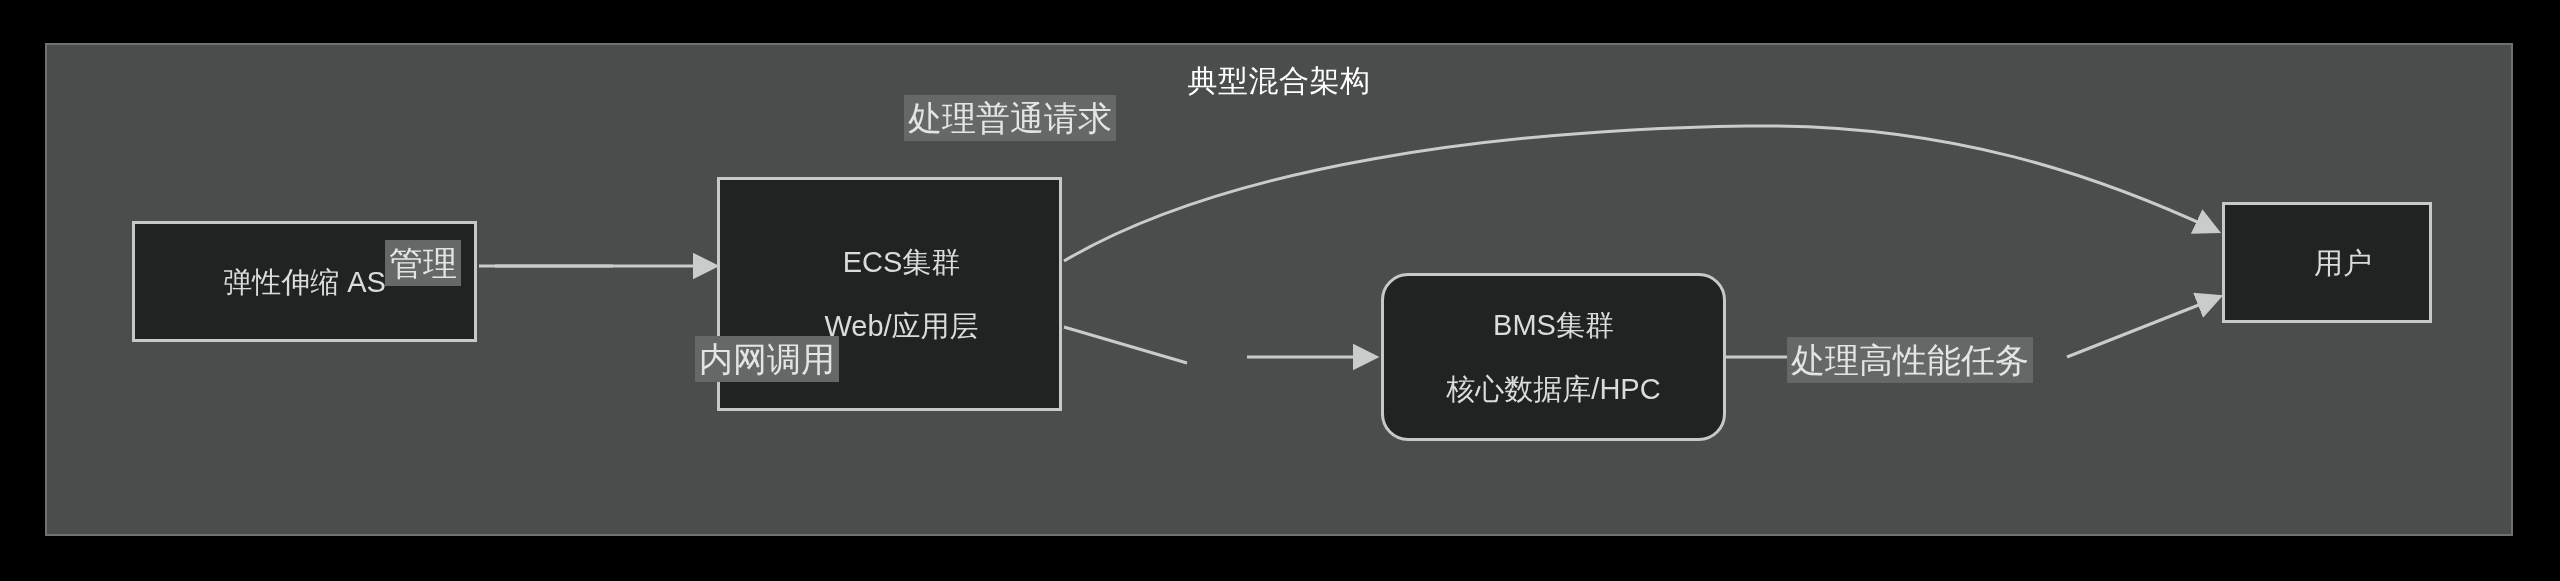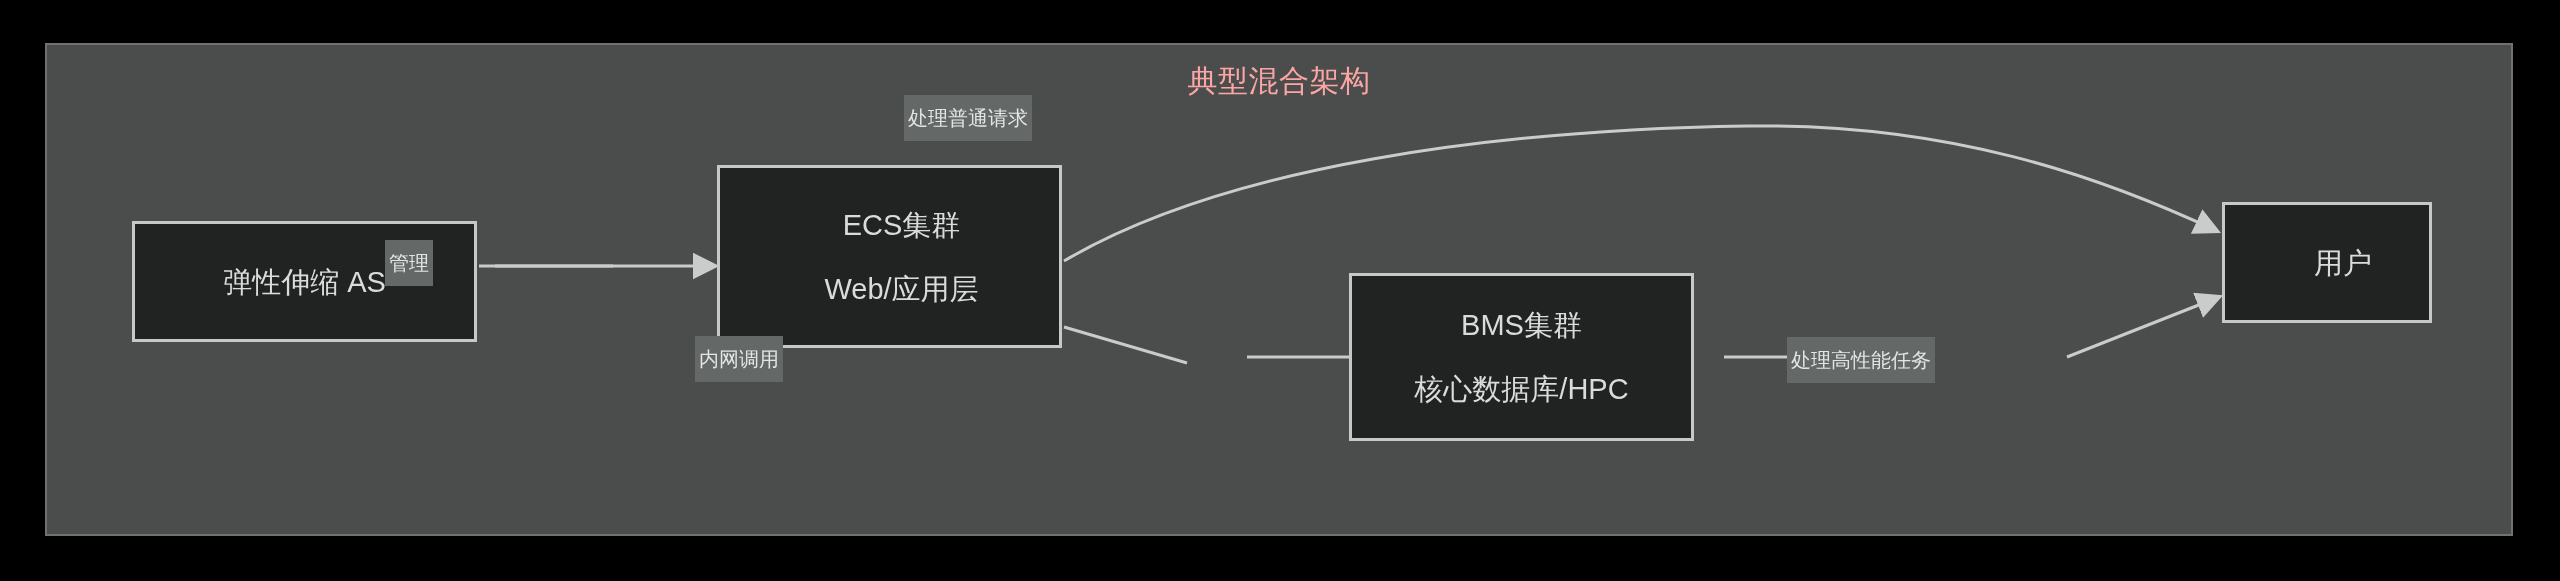--- a/index.html
+++ b/index.html
@@ -32,21 +32,21 @@
     border: 2px solid #6e7271;
     box-sizing: border-box;
   }
 
   #diagram-title {
     position: absolute;
     left: 0;
     top: 18px;
     width: 100%;
     text-align: center;
-    color: #fca5a5;
+    color: #ffffff;
     font-size: 30px;
     line-height: 36px;
     letter-spacing: 0.5px;
     white-space: nowrap;
   }
 
   
   #edge-layer {
     position: absolute;
     left: 0;
@@ -68,30 +68,30 @@
     justify-content: center;
     color: #d9dcdb;
     font-size: 29px;
     line-height: 48px;
     text-align: center;
     white-space: nowrap;
   }
   .node .line2 { margin-top: 16px; text-align: center; }
 
   #node-as   { left: 85px;   top: 176px; width: 345px; height: 121px; }
-  #node-ecs  { left: 670px;  top: 120px; width: 345px; height: 183px; padding-left: 24px; }
-  #node-bms  { left: 1302px; top: 228px; width: 345px; height: 168px; }
+  #node-ecs  { left: 670px;  top: 132px; width: 345px; height: 234px; padding-left: 24px; }
+  #node-bms  { left: 1334px; top: 228px; width: 345px; height: 168px; border-radius: 27px; }
   #node-user { left: 2175px; top: 157px; width: 210px; height: 121px; padding-left: 32px; }
 
   
   .edge-label {
     position: absolute;
     background: #646867;
     color: #e2e5e4;
-    font-size: 20px;
+    font-size: 34px;
     line-height: 42px;
     padding: 2px 4px;
     white-space: nowrap;
     box-sizing: border-box;
   }
 
   #label-manage   { left: 338px;  top: 195px; }
   #label-normal   { left: 857px;  top: 50px;  }
   #label-internal { left: 648px;  top: 291px; }
   #label-hpc      { left: 1740px; top: 292px; }

